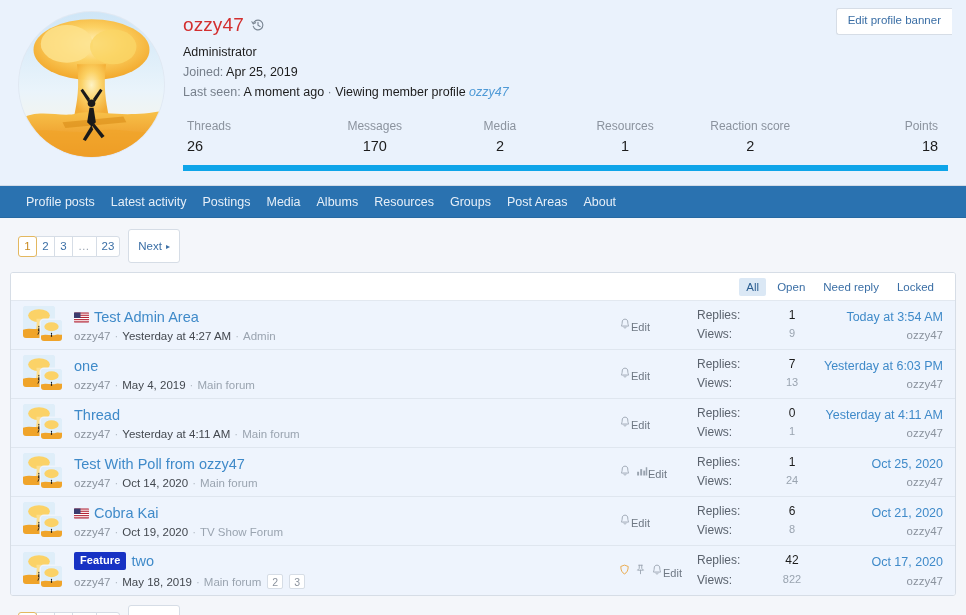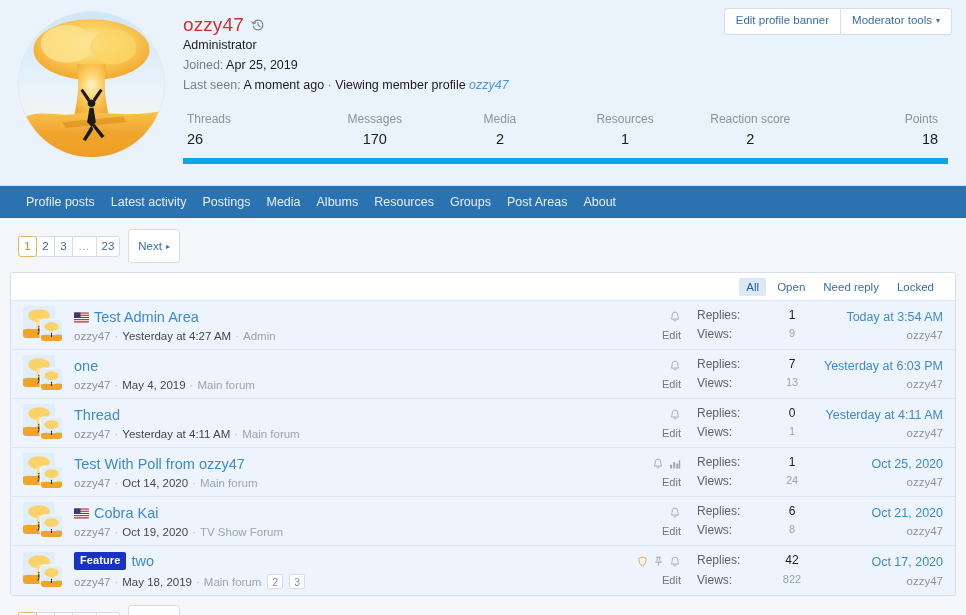--- a/index.html
+++ b/index.html
@@ -35,21 +35,21 @@
     box-shadow: 0 0 0 1px rgba(0,0,0,0.04);
   }
   .avatar svg { display: block; width: 100%; height: 100%; }
 
   .profile-main { flex: 1 1 auto; padding-left: 14px; padding-top: 4px; }
 
   .username-row { display: flex; align-items: center; gap: 7px; height: 26px; }
   .username { color: #d32f2f; font-size: 19px; font-weight: 400; letter-spacing: 0.1px; }
   .hist-icon { color: #7b8794; display: inline-flex; }
 
-  .user-title { font-size: 12.5px; color: #1c1c1c; }
+  .user-title { font-size: 12.5px; color: #1c1c1c; margin-top: 7px; }
   .joined { font-size: 12.5px; margin-top: 6px; color: #1c1c1c; }
   .joined .lbl, .lastseen .lbl { color: #77808c; }
   .joined .val { color: #1c1c1c; }
   .lastseen { font-size: 12.5px; margin-top: 6px; color: #1c1c1c; }
   .lastseen .link { color: #4f9ad6; font-style: italic; }
   .lastseen .sep { color: #77808c; }
 
   .banner-actions {
     position: absolute; top: 8px; right: 14px;
     display: flex;
@@ -180,21 +180,21 @@
   .meta .forum { color: #9aa4b0; }
   .meta .dot { color: #b3bcc6; }
   .minipg {
     border: 1px solid #d6dde6; background: #fff; color: #8b939e;
     font-size: 10.5px; border-radius: 2px; padding: 0 4px;
     line-height: 14px; height: 15px; display: inline-block; margin-left: 2px;
   }
 
   .row-icons {
     flex: 0 0 auto; width: 64px; text-align: right;
-    display: flex; flex-direction: column; align-items: flex-end;
+    display: flex; flex-direction: row; align-items: flex-end;
     padding-right: 2px;
   }
   .icon-strip { display: flex; align-items: center; gap: 5px; height: 16px; color: #9aa4b0; justify-content: flex-end; }
   .icon-strip .shield { color: #e8a33d; }
   .edit-link { font-size: 11px; color: #6f7884; margin-top: 3px; cursor: pointer; }
 
   .row-stats { flex: 0 0 auto; width: 132px; display: flex; padding-left: 14px; }
   .rs-labels { flex: 1 1 auto; font-size: 12px; color: #5b636e; line-height: 1.6; }
   .rs-values { width: 46px; text-align: center; font-size: 12px; line-height: 1.6; }
   .rs-values .rep { color: #1c1c1c; }
@@ -304,23 +304,20 @@
           <div class="stat">
             <div class="k">Points</div>
             <div class="v">18</div>
           </div>
         </div>
 
       </div>
 
       <div class="banner-actions">
         <button class="btn left">Edit profile banner</button>
-        <button class="btn right">
-          <span>Moderator tools</span><span class="caret">▾</span>
-        </button>
       </div>
 
     </div>
   </div>
 
   <div class="navbar">
     <div class="nav-item">Profile posts</div>
     <div class="nav-item">Latest activity</div>
     <div class="nav-item">Postings</div>
     <div class="nav-item">Media</div>

